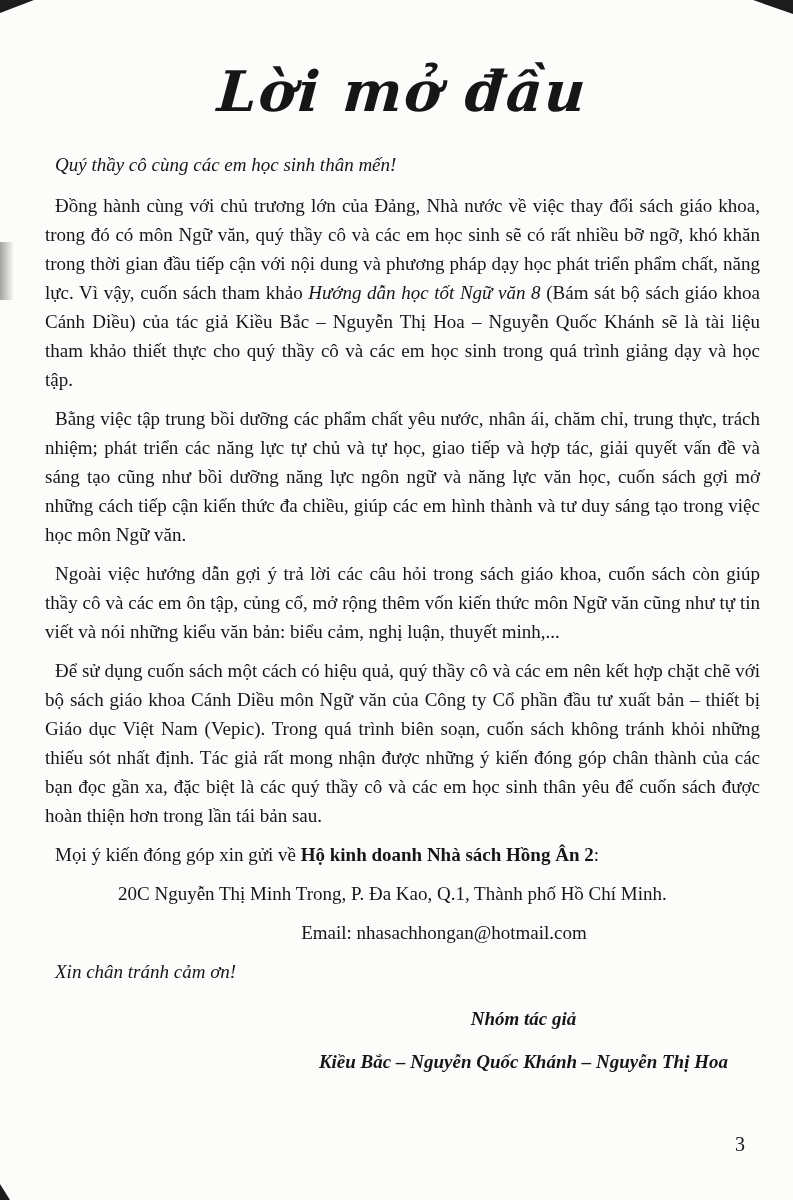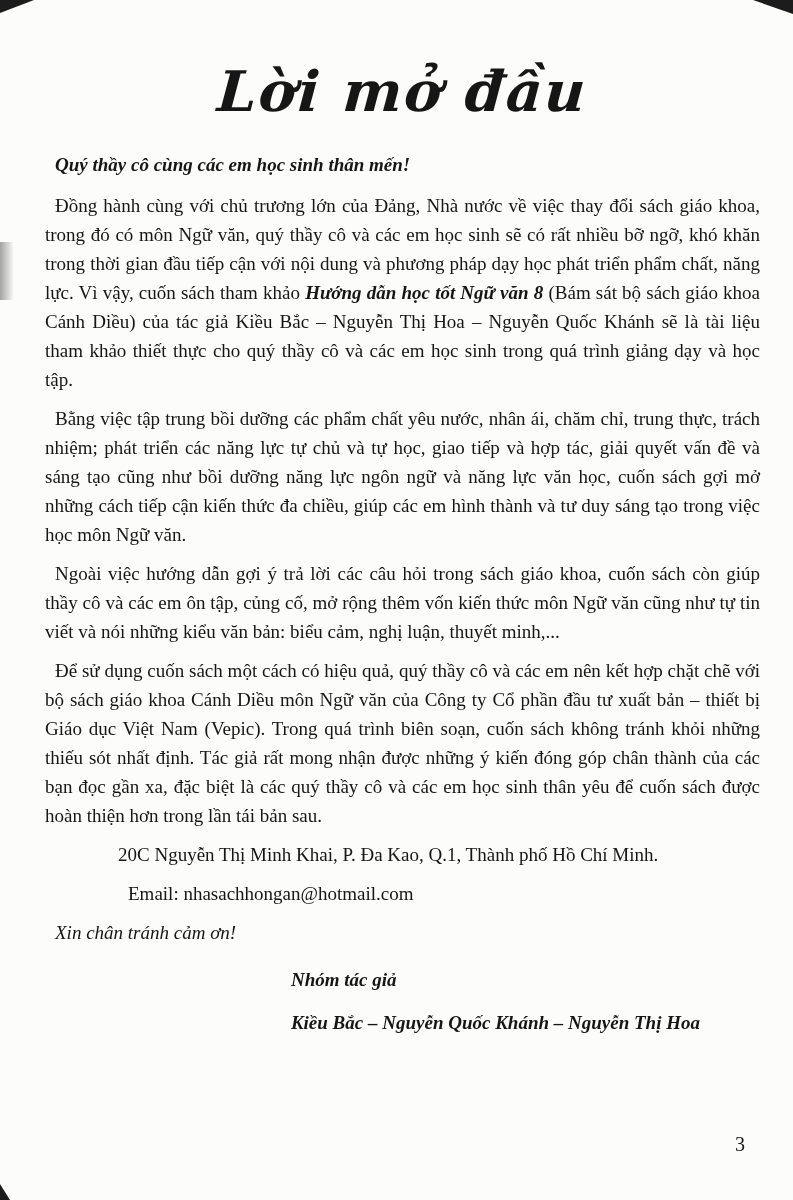--- a/index.html
+++ b/index.html
@@ -28,49 +28,51 @@
     margin: 20px 0 26px 0;
     letter-spacing: 2px;
     transform: skewX(-4deg);
   }
   p {
     font-size: 19px;
     line-height: 29px;
     margin: 0 0 10px 0;
   }
   .greeting {
-    font-weight: bold;
+    font-weight: normal;
     font-style: italic;
     text-indent: 10px;
     margin-bottom: 12px;
   }
   .para {
     text-align: justify;
     text-indent: 10px;
   }
   .run-b  { font-weight: bold; }
   .run-i  { }
-  .run-bi { font-weight: bold; font-style: italic; }
+  .run-bi { font-weight: normal; font-style: italic; }
   .contact {
     margin-top: 6px;
   }
   .address {
     margin: 10px 0 10px 73px;
   }
   .email {
     margin: 0 0 10px 83px;
+    text-align: center;
   }
   .thanks {
     font-style: italic;
     text-indent: 10px;
     margin-top: 4px;
   }
   .signoff {
     width: fit-content;
-    margin: 18px 60px 0 auto;
+    margin: 18px 32px 0 auto;
+    text-align: center;
   }
   .signoff .group {
     font-weight: bold;
     font-style: italic;
     margin: 0 0 14px 0;
   }
   .signoff .authors {
     font-weight: bold;
     margin: 0;
     font-style: italic;
@@ -119,22 +121,23 @@
   <p class="greeting">Quý thầy cô cùng các em học sinh thân mến!</p>
 
   <p class="para"><span>Đồng hành cùng với chủ trương lớn của Đảng, Nhà nước về việc thay đổi sách giáo khoa, trong đó có môn Ngữ văn, quý thầy cô và các em học sinh sẽ có rất nhiều bỡ ngỡ, khó khăn trong thời gian đầu tiếp cận với nội dung và phương pháp dạy học phát triển phẩm chất, năng lực. Vì vậy, cuốn sách tham khảo </span><span class="run-bi">Hướng dẫn học tốt Ngữ văn 8</span><span> (Bám sát bộ sách giáo khoa Cánh Diều) của tác giả Kiều Bắc – Nguyễn Thị Hoa – Nguyễn Quốc Khánh sẽ là tài liệu tham khảo thiết thực cho quý thầy cô và các em học sinh trong quá trình giảng dạy và học tập.</span></p>
 
   <p class="para"><span>Bằng việc tập trung bồi dưỡng các phẩm chất yêu nước, nhân ái, chăm chỉ, trung thực, trách nhiệm; phát triển các năng lực tự chủ và tự học, giao tiếp và hợp tác, giải quyết vấn đề và sáng tạo cũng như bồi dưỡng năng lực ngôn ngữ và năng lực văn học, cuốn sách gợi mở những cách tiếp cận kiến thức đa chiều, giúp các em hình thành và tư duy sáng tạo trong việc học môn Ngữ văn.</span></p>
 
   <p class="para"><span>Ngoài việc hướng dẫn gợi ý trả lời các câu hỏi trong sách giáo khoa, cuốn sách còn giúp thầy cô và các em ôn tập, củng cố, mở rộng thêm vốn kiến thức môn Ngữ văn cũng như tự tin viết và nói những kiểu văn bản: biểu cảm, nghị luận, thuyết minh,...</span></p>
 
   <p class="para"><span>Để sử dụng cuốn sách một cách có hiệu quả, quý thầy cô và các em nên kết hợp chặt chẽ với bộ sách giáo khoa </span><span class="run-i">Cánh Diều</span><span> môn Ngữ văn của </span><span class="run-i">Công ty Cổ phần đầu tư xuất bản – thiết bị Giáo dục Việt Nam (Vepic)</span><span>. Trong quá trình biên soạn, cuốn sách không tránh khỏi những thiếu sót nhất định. Tác giả rất mong nhận được những ý kiến đóng góp chân thành của các bạn đọc gần xa, đặc biệt là các quý thầy cô và các em học sinh thân yêu để cuốn sách được hoàn thiện hơn trong lần tái bản sau.</span></p>
 
+  <p class="para contact"><span>Mọi ý kiến đóng góp xin gửi về </span><span class="run-b">Hộ kinh doanh Nhà sách Hồng Ân 2</span><span>:</span></p>
 
-  <p class="address">20C Nguyễn Thị Minh Khai, P. Đa Kao, Q.1, Thành phố Hồ Chí Minh.</p>
+  <p class="address">20C Nguyễn Thị Minh Trong, P. Đa Kao, Q.1, Thành phố Hồ Chí Minh.</p>
 
   <p class="email">Email: nhasachhongan@hotmail.com</p>
 
   <p class="thanks">Xin chân tránh cảm ơn!</p>
 
   <div class="signoff">
     <p class="group">Nhóm tác giả</p>
     <p class="authors">Kiều Bắc – Nguyễn Quốc Khánh – Nguyễn Thị Hoa</p>
   </div>
 

